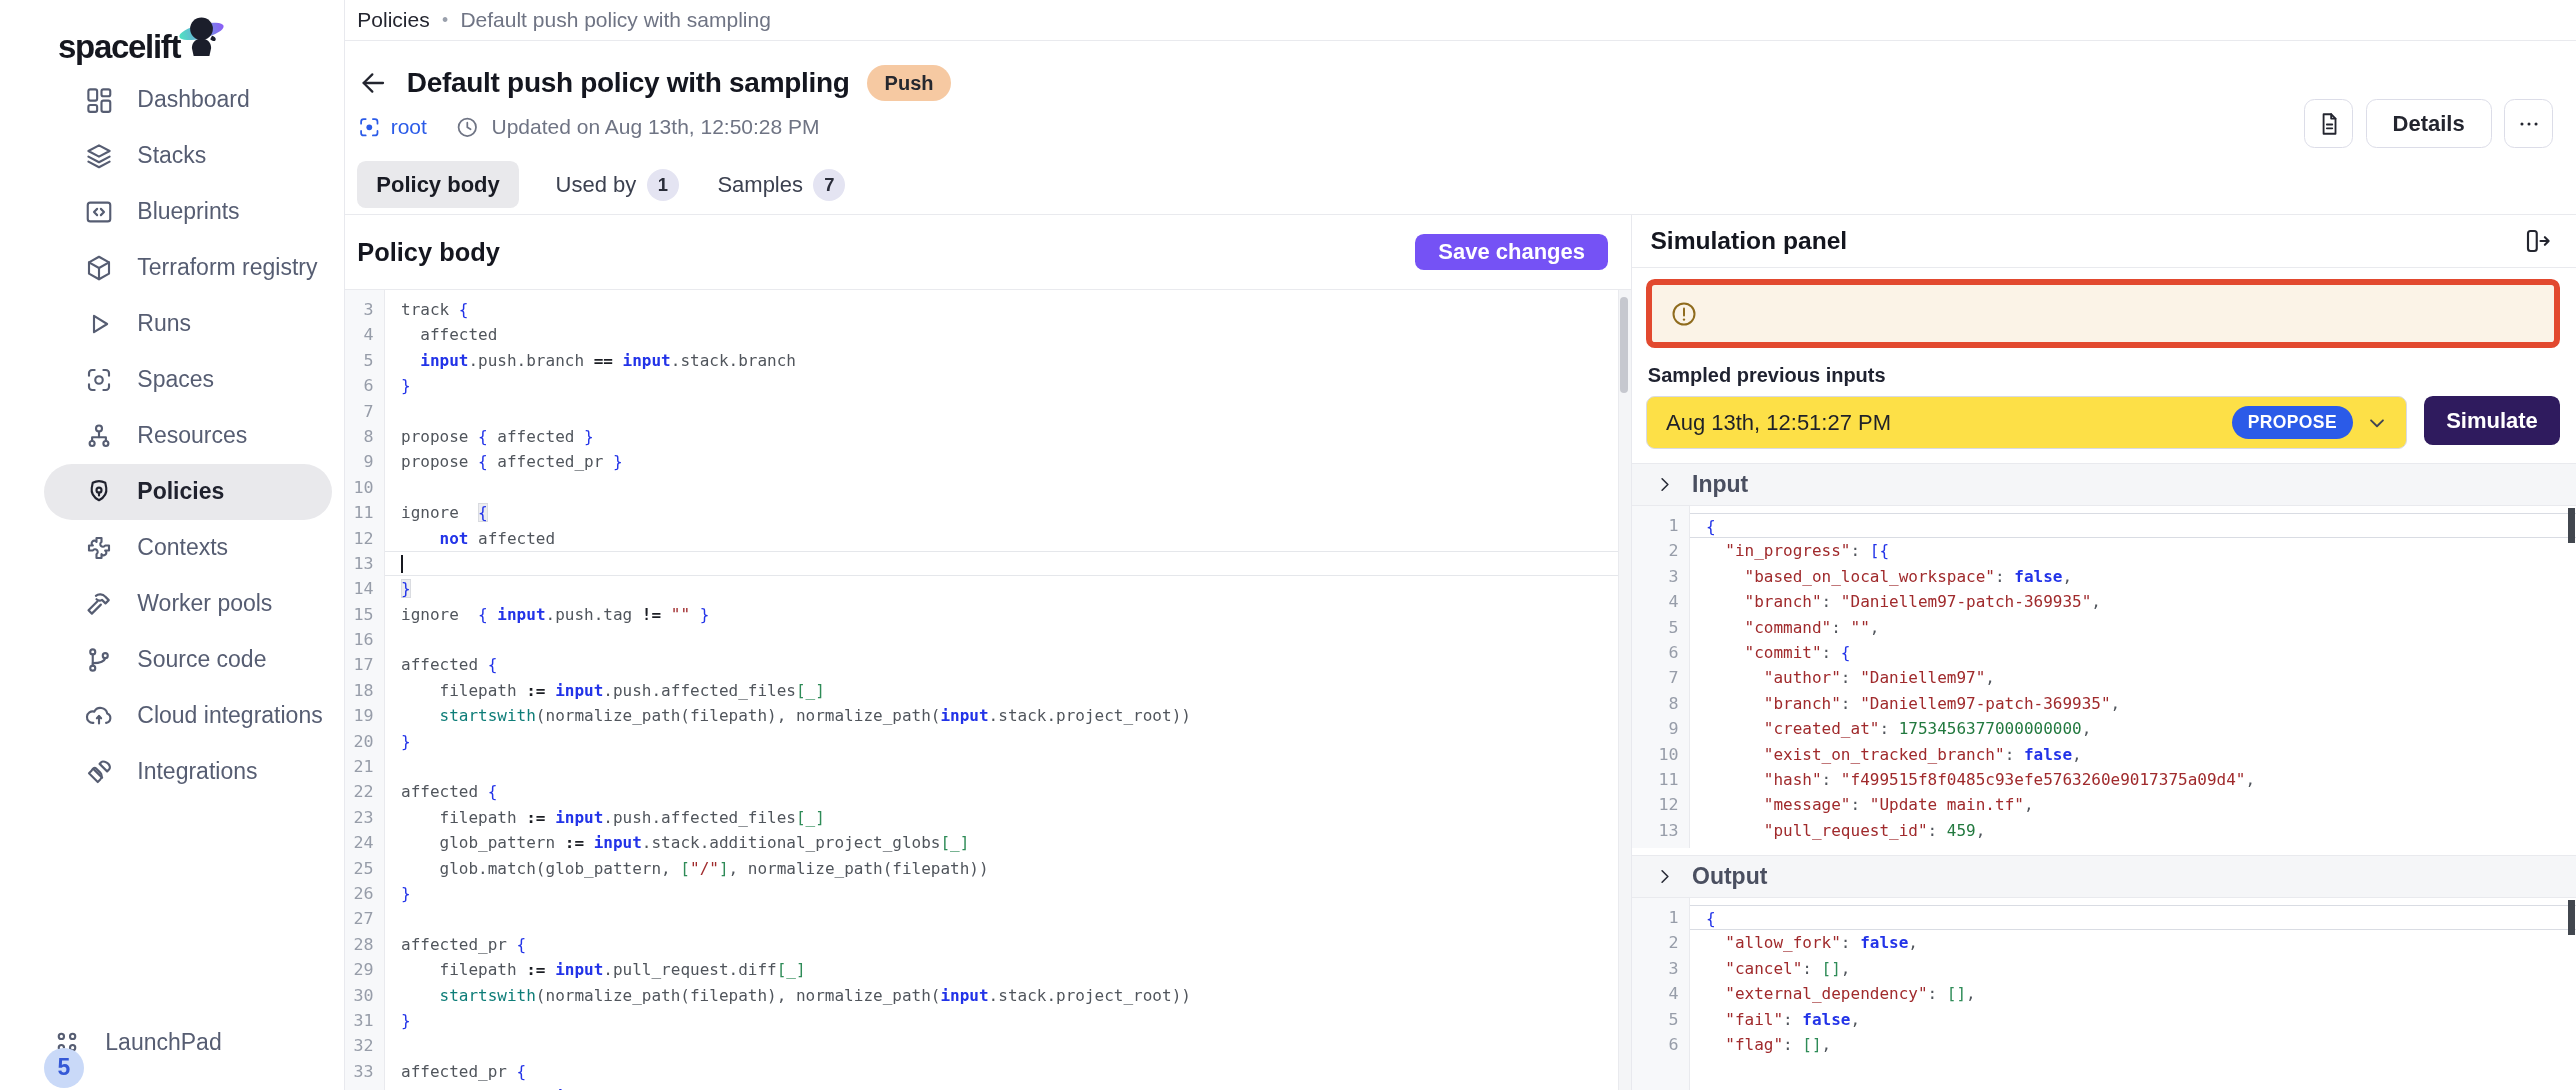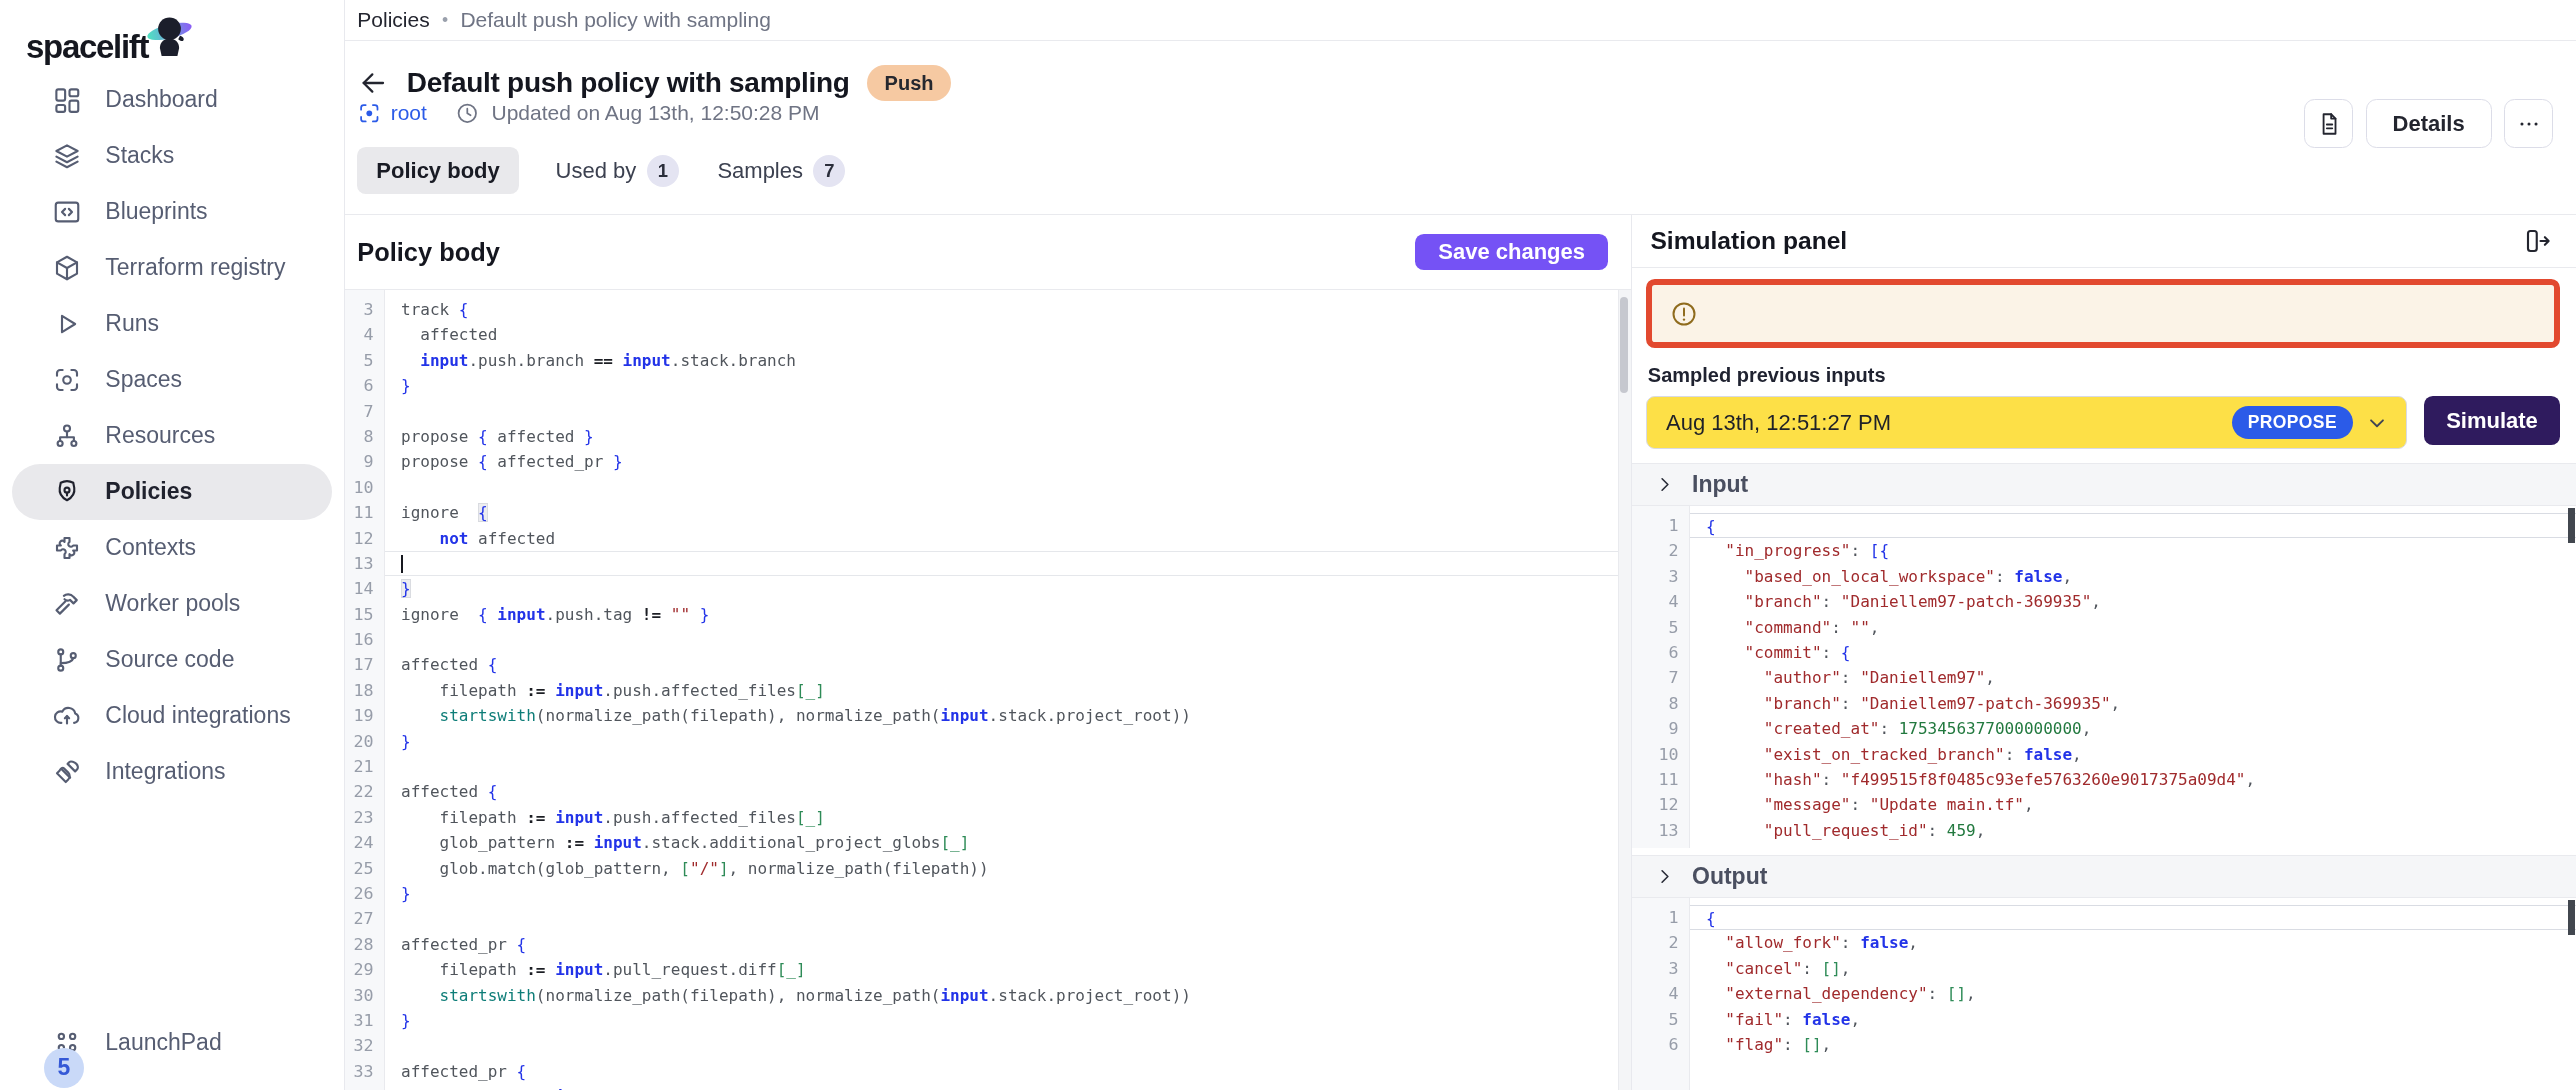--- a/index.html
+++ b/index.html
@@ -1,20 +1,20 @@
 <!DOCTYPE html>
 <html style="font-size:14px"><head>
 <meta charset="utf-8">
 <style>
   * { margin:0; padding:0; box-sizing:border-box; }
   html,body { width:2576px; height:1091px; background:#fff; font-family:"Liberation Sans", sans-serif; color:#23252f; overflow:hidden; }
   .app { position:relative; display:flex; width:2576px; height:1091px; }
 
   
-  .sidebar { width:345px; min-width:345px; border-right:0.9px solid #e8e9ee; position:relative; background:#fff; }
+  .sidebar { width:345px; min-width:345px; border-right:0.9px solid #e8e9ee; position:relative; background:#fff;padding-left:32px; }
   .logo { display:flex; align-items:flex-end; padding:19px 0 0 26px; height:63px; cursor:pointer; }
   .logo-text { font-size:33px; font-weight:800; letter-spacing:-1.3px; color:#15171f; line-height:1; }
   .logo-art { margin-left:-3.5px; margin-bottom:-1.8px; }
   .nav { margin-top:8.8px; }
   .nav-item { display:flex; align-items:center; gap:23px; height:56px; padding:0 21px 0 40px; margin:0 12.3px; border-radius:30px; color:#565d72; font-size:23px; font-weight:500; cursor:pointer; white-space:nowrap; }
   .nav-item .nicon { width:30px; height:30px; flex:none; display:flex; }
   .nav-item.active { background:#e9e9ec; color:#20222e; font-weight:600; }
   .nav-bottom { position:absolute; left:0; bottom:21px; width:100%; }
   .nav-badge { position:absolute; left:44px; bottom:-17.5px; width:40px; height:40px; border-radius:50%; background:#c9d9f8; color:#3458d6; font-size:23px; font-weight:700; display:flex; align-items:center; justify-content:center; }
 
@@ -26,21 +26,21 @@
   .crumb-cur { color:#6f7484; }
 
   .page-head { position:relative; height:174px; border-bottom:0.9px solid #e9eaee; padding:24.6px 24.6px 0 12.3px; }
   .title-row { display:flex; align-items:center; gap:17.5px; height:35px; }
   .back-btn { width:32px; height:32px; color:#23252f; cursor:pointer; display:flex; }
   .page-title { font-size:28px; font-weight:700; color:#14161f; letter-spacing:-0.3px; }
   .type-badge { background:#f6c9a2; color:#26282f; font-size:20px; font-weight:600; border-radius:876px; padding:8px 17.5px; line-height:1; }
   .head-actions { position:absolute; right:23px; top:58px; display:flex; gap:12.3px; }
   .icon-btn { width:49px; height:49px; border:0.9px solid #dcdde8; border-radius:10.5px; background:#fff; display:flex; align-items:center; justify-content:center; color:#23252f; cursor:pointer; }
   .details-btn { height:49px; padding:0 26px; border:0.9px solid #dcdde8; border-radius:10.5px; background:#fff; font-size:22px; font-weight:600; color:#23252f; display:flex; align-items:center; cursor:pointer; }
-  .meta-row { display:flex; align-items:center; gap:28px; font-size:21px; color:#6f7484; }
+  .meta-row { display:flex; align-items:center; gap:28px; margin-top:14px; font-size:21px; color:#6f7484; }
   .space-link { display:flex; align-items:center; gap:8.8px; color:#2b5be8; cursor:pointer; }
   .meta-updated { display:flex; align-items:center; gap:12px; }
   .micon { width:24.6px; height:24.6px; display:flex; }
   .tabs-row { display:flex; align-items:center; gap:35px; margin-top:19px; }
   .tab { display:flex; align-items:center; gap:10.5px; font-size:22px; color:#3c4150; padding:10.5px 1.8px; cursor:pointer; }
   .tab.active { background:#e9e9ec; border-radius:8.8px; padding:10.5px 19px; font-weight:600; color:#191b24; }
   .tab-badge { min-width:32px; height:32px; border-radius:876px; background:#e4e4f2; color:#2a2d3a; font-size:18.4px; font-weight:600; display:flex; align-items:center; justify-content:center; padding:0 7px; }
 
   
   .panels { flex:1; display:flex; min-height:0; }

